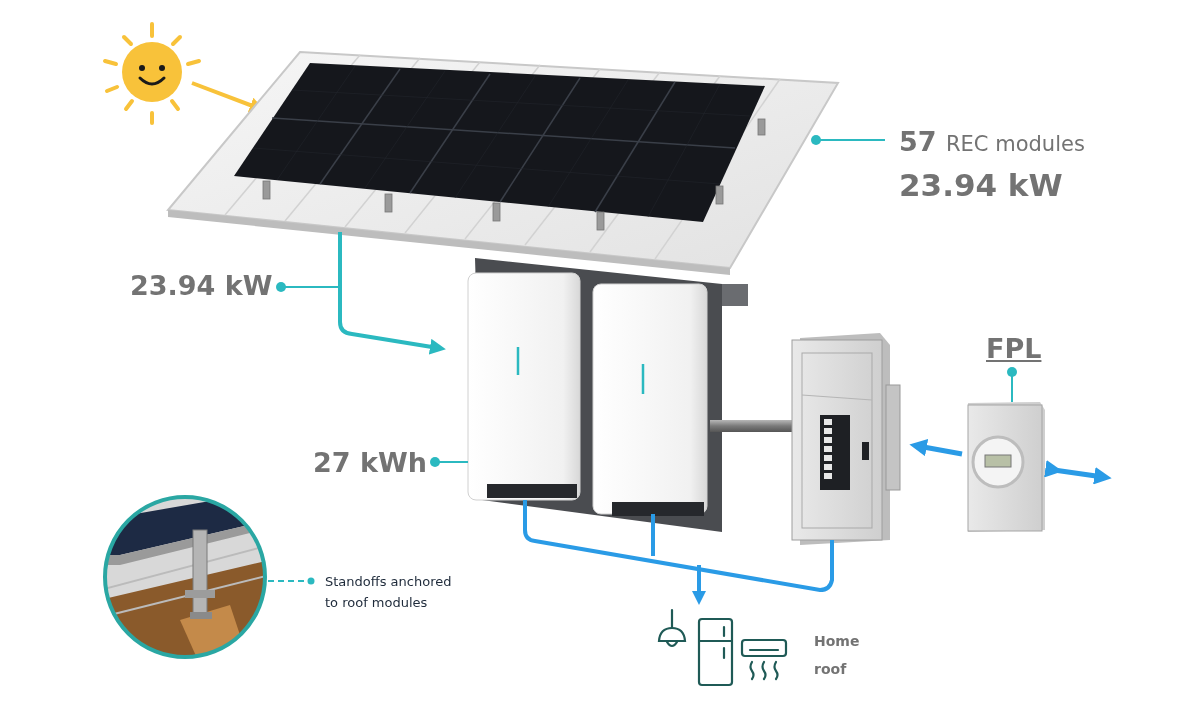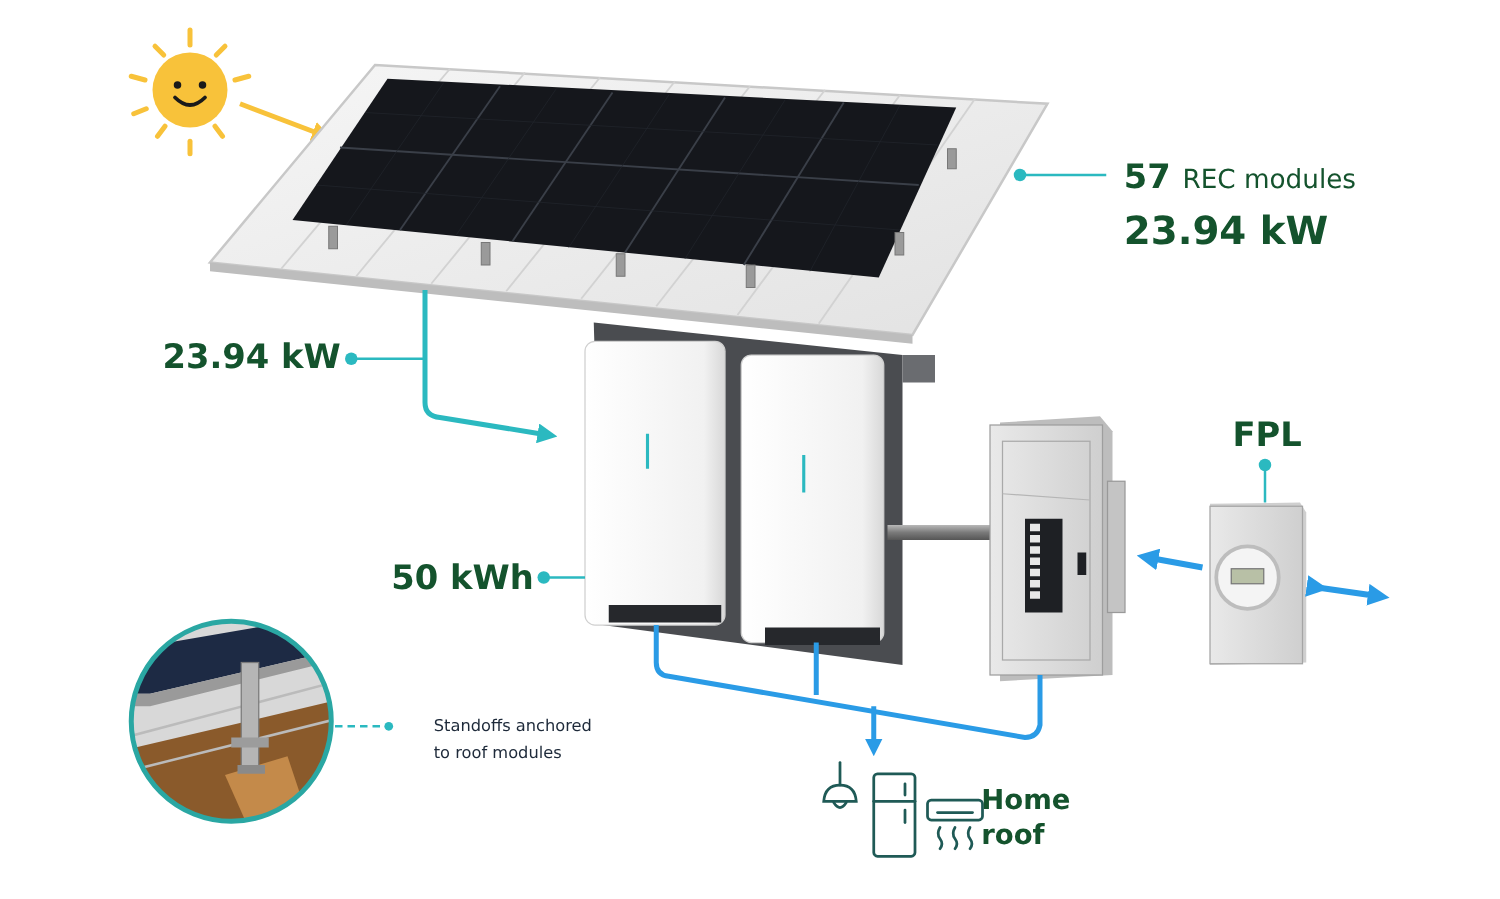--- a/index.html
+++ b/index.html
@@ -1,18 +1,18 @@
 <!DOCTYPE html>
 <html><head>
 <meta charset="utf-8">
 <style>
   html, body { margin:0; padding:0; background:#ffffff; }
   body { width:1200px; height:719px; position:relative; overflow:hidden; font-family:"DejaVu Sans", sans-serif; color:#0f1b33; }
   .abs { position:absolute; }
-  .lbl { position:absolute; font-weight:bold; color:#14532d; white-space:nowrap; }
+  .lbl { position:absolute; font-weight:bold; color:#737373; white-space:nowrap; }
   svg.layer { position:absolute; left:0; top:0; }
 </style>
 </head>
 <body>
 
 <svg class="layer" width="1200" height="719" viewBox="0 0 1200 719">
   <defs>
     <linearGradient id="roofGrad" x1="0" y1="0" x2="1" y2="1">
       <stop offset="0" stop-color="#f6f6f6"></stop>
         <stop offset="1" stop-color="#e2e2e2"></stop>
@@ -217,24 +217,24 @@
   </g>
 </svg>
 
 <div class="lbl" style="left:899px; top:126px; font-size:27px;">
   <span>57</span>
   <span style="font-weight:normal; font-size:21px;">REC modules</span>
 </div>
 <div class="lbl" style="left:899px; top:167px; font-size:31px;">23.94 kW</div>
 
 <div class="lbl" style="left:130px; top:270px; font-size:27px;">23.94 kW</div>
-<div class="lbl" style="left:313px; top:447px; font-size:27px;">50 kWh</div>
-<div class="lbl" style="left:986px; top:333px; font-size:27px;">FPL</div>
-
-<div class="lbl" style="left:785px; top:627px; font-size:22px; line-height:28px;">
+<div class="lbl" style="left:313px; top:447px; font-size:27px;">27 kWh</div>
+<div class="lbl" style="left:986px; top:333px; font-size:27px;text-decoration:underline;">FPL</div>
+
+<div class="lbl" style="left:814px; top:627px; font-size:14px; line-height:28px;">
   <div>Home</div>
   <div>roof</div>
 </div>
 
-<div class="abs" style="left:325px; top:571px; font-size:13px; line-height:21px; color:#1e2a3a;margin-left:22px;">
+<div class="abs" style="left:325px; top:571px; font-size:13px; line-height:21px; color:#1e2a3a;">
   <div>Standoffs anchored</div>
   <div>to roof modules</div>
 </div>
 
 </body></html>

